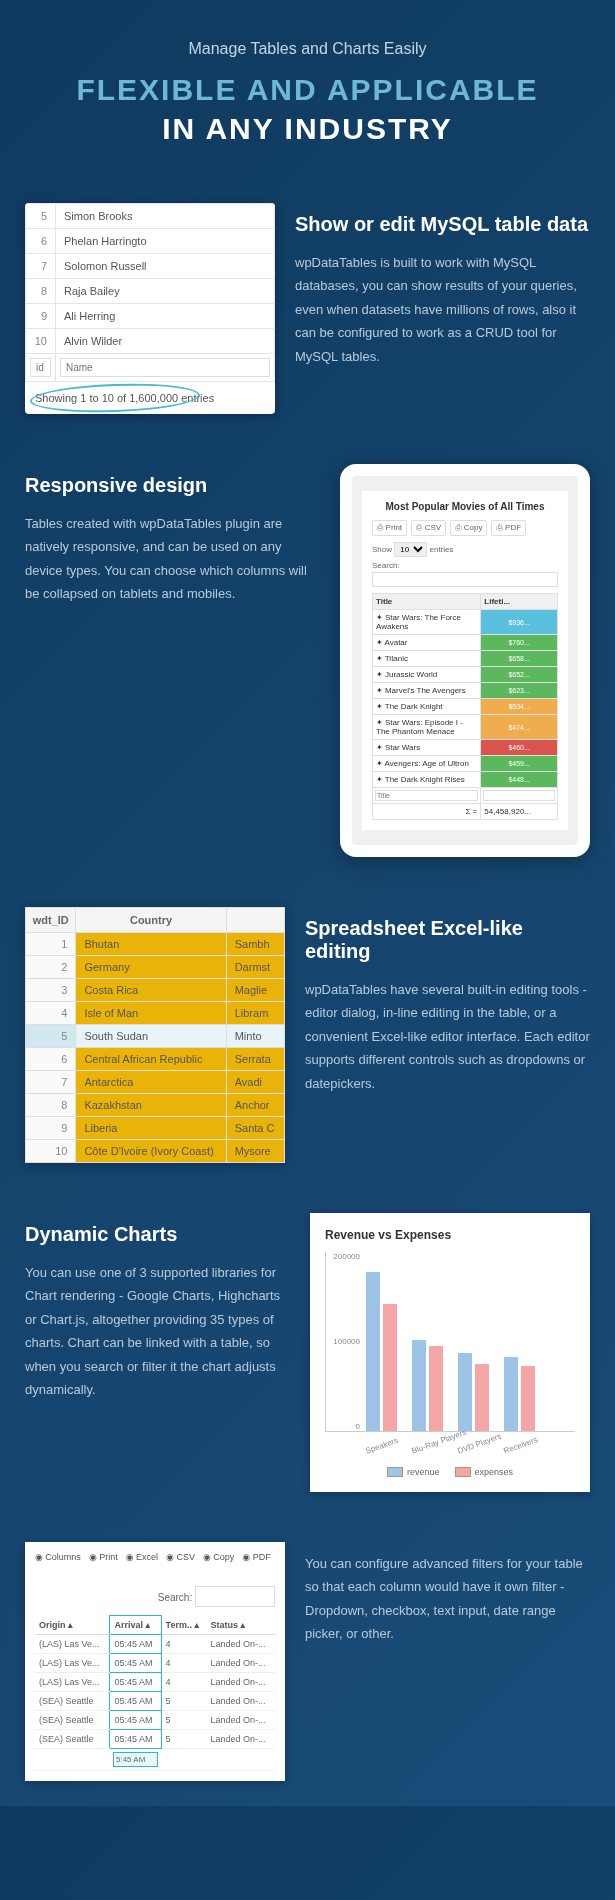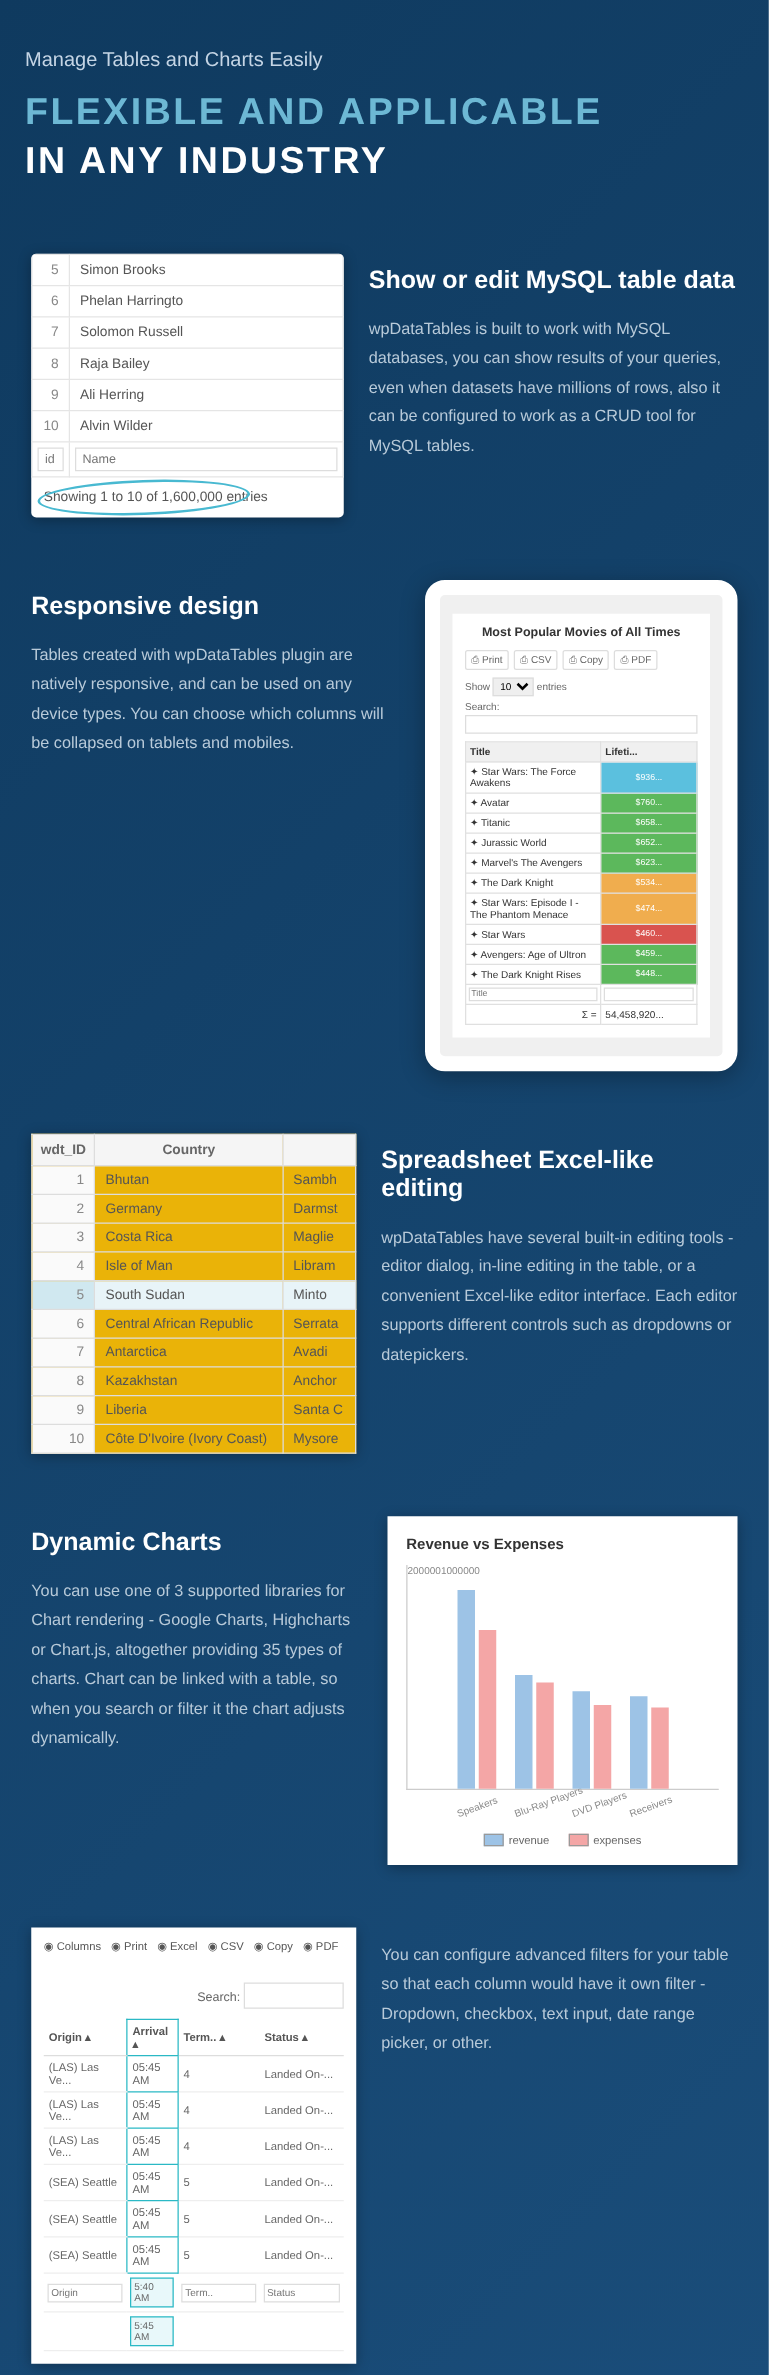--- a/index.html
+++ b/index.html
@@ -1,17 +1,17 @@
 <!DOCTYPE html>
 <html><head>
 <meta charset="utf-8">
 <style>
 *{margin:0;padding:0;box-sizing:border-box;font-family:-apple-system,BlinkMacSystemFont,"Segoe UI",Arial,sans-serif}
 body{background:linear-gradient(135deg,#0f3a5f 0%,#1a4d7a 100%);width:615px;color:#fff}
-.hero{padding:40px 20px 30px}
+.hero{text-align:center;padding:40px 20px 30px}
 .subtitle{font-size:16px;color:#c5d5e5;margin-bottom:12px}
 .title{font-size:30px;font-weight:800;letter-spacing:2px;line-height:1.3}
 .title-1{color:#6db8d4}
 .title-2{color:#fff}
 .section{display:flex;padding:25px 25px;gap:20px;align-items:flex-start}
 .section-text{flex:1;padding-top:10px}
 .section-img{flex:0 0 250px}
 h3{font-size:20px;font-weight:700;margin-bottom:15px;color:#fff}
 p{font-size:13px;line-height:1.8;color:#b8cad9}
 .card{background:#fff;border-radius:4px;box-shadow:0 2px 10px rgba(0,0,0,0.3);color:#333;font-size:11px;overflow:hidden}
@@ -43,21 +43,21 @@
 .sheet{background:#eab308;box-shadow:0 2px 10px rgba(0,0,0,0.3)}
 .sheet-tbl{width:100%;border-collapse:collapse;font-size:11px}
 .sheet-tbl th{background:#f5f5f5;border:1px solid #ddd;padding:6px;font-weight:600;color:#666}
 .sheet-tbl td{border:1px solid #ddd;padding:5px 8px;color:#555}
 .sheet-tbl .n{text-align:right;color:#888;background:#fafafa}
 .sheet-tbl .sel td{background:#e8f4f8}
 .sheet-tbl .sel .n{background:#d0e8f0}
 .chart-card{background:#fff;padding:15px;box-shadow:0 2px 10px rgba(0,0,0,0.3)}
 .chart-title{font-size:12px;font-weight:600;color:#333;margin-bottom:10px}
 .chart-area{position:relative;height:180px;display:flex;align-items:flex-end;gap:15px;padding-left:40px;border-left:1px solid #ccc;border-bottom:1px solid #ccc}
-.yaxis{position:absolute;left:0;top:0;height:100%;width:38px;display:flex;flex-direction:row;justify-content:space-between;font-size:8px;color:#888;text-align:right;padding-right:4px}
+.yaxis{position:absolute;left:0;top:0;height:100%;width:38px;display:flex;flex-direction:column;justify-content:space-between;font-size:8px;color:#888;text-align:right;padding-right:4px}
 .bar-group{display:flex;gap:3px;align-items:flex-end;position:relative}
 .bar{width:14px}
 .bar.rev{background:#9dc3e6}
 .bar.exp{background:#f4a6a6}
 .bar-label{position:absolute;bottom:-25px;left:0;font-size:8px;color:#888;transform:rotate(-20deg);transform-origin:left;white-space:nowrap}
 .legend{display:flex;gap:15px;justify-content:center;margin-top:35px;font-size:9px;color:#666}
 .legend span{display:flex;align-items:center;gap:4px}
 .legend .sw{width:16px;height:10px;border:1px solid #999}
 .adv-card{background:#fff;box-shadow:0 2px 10px rgba(0,0,0,0.3);padding:10px}
 .adv-btns{display:flex;gap:8px;font-size:9px;color:#555;margin-bottom:24px}
@@ -393,28 +393,20 @@
               <td>Landed  On-...</td>
             </tr>
             <tr>
               <td>(SEA) Seattle</td>
               <td class="hl">05:45 AM</td>
               <td>5</td>
               <td>Landed  On-...</td>
             </tr>
           </tbody>
         <tbody>
-            <tr class="adv-filter" id="s5f">
-              <td><input placeholder="Origin" style=""></td>
-              <td>
-                <div class="hl-in">5:40 AM</div>
-              </td>
-              <td><input placeholder="Term.." style=""></td>
-              <td><input placeholder="Status" style=""></td>
-            </tr>
         <tr class="adv-filter">
               <td></td>
               <td>
                 <div class="hl-in">5:45 AM</div>
               </td>
               <td></td>
               <td></td>
             </tr>
       </tbody>
         </table>

